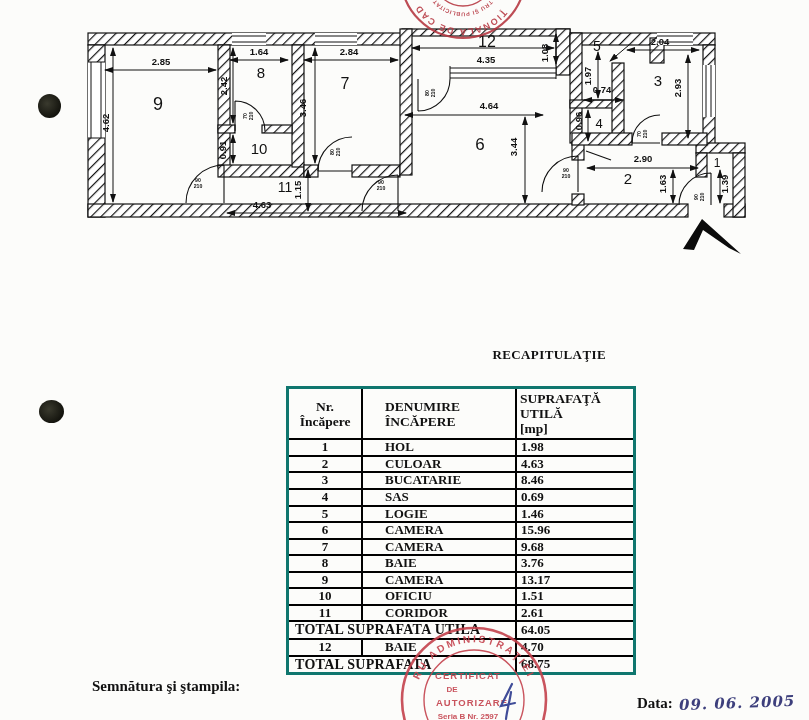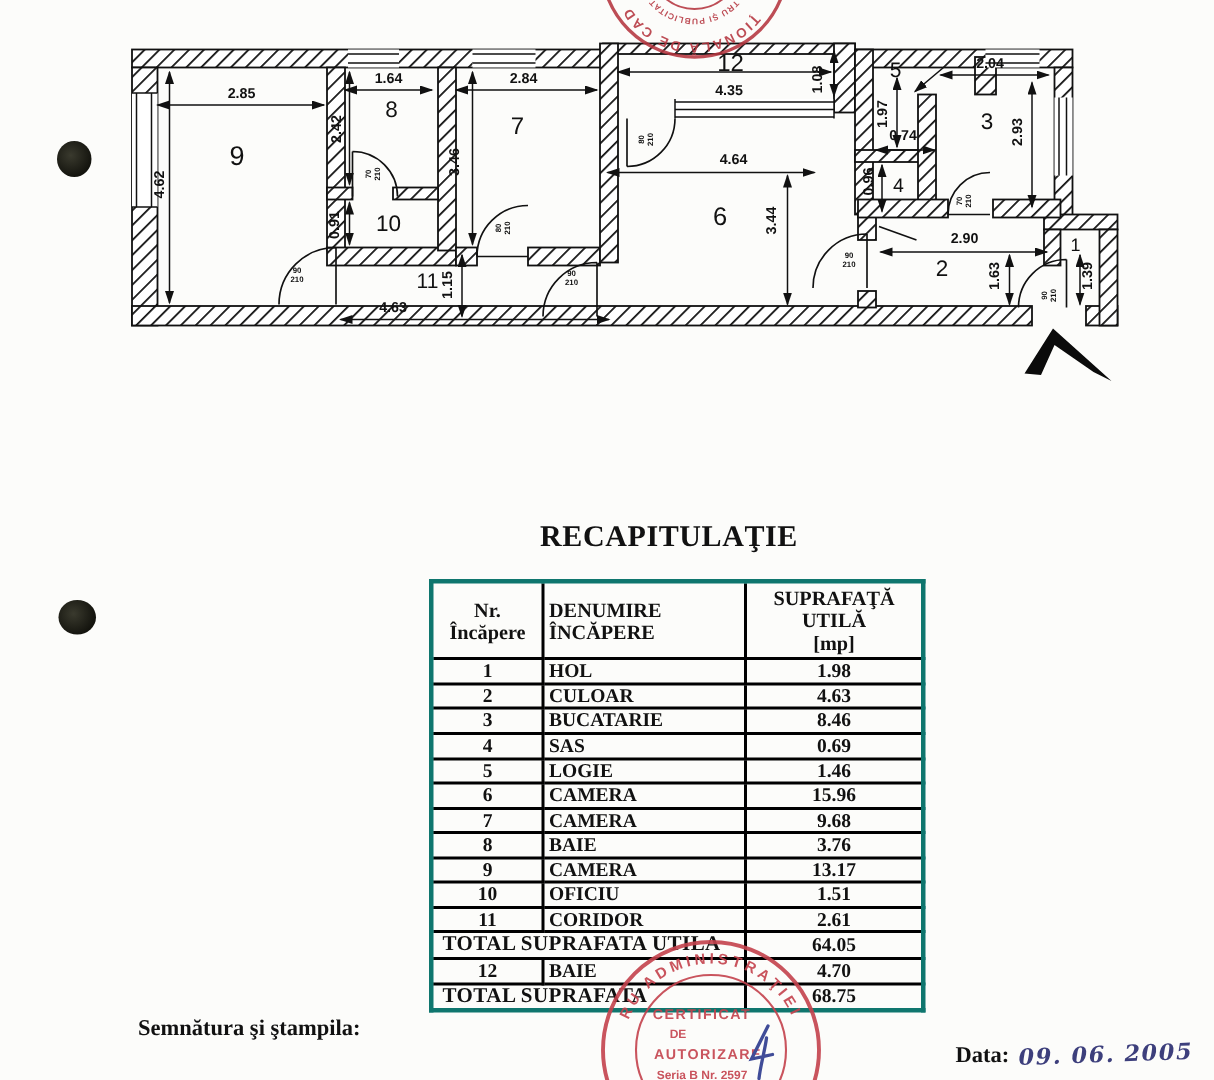--- a/index.html
+++ b/index.html
@@ -13,34 +13,34 @@
   .wall{fill:url(#hatch);stroke:#111;stroke-width:1.2;}
   .doorline{stroke:#111;stroke-width:1.1;fill:none;}
   .dimline{stroke:#111;stroke-width:1;}
   .winline{stroke:#111;stroke-width:1;}
   .room-num{font-family:"Liberation Sans",sans-serif;fill:#111;text-anchor:middle;}
   .dim{font-family:"Liberation Sans",sans-serif;font-weight:bold;font-size:9.5px;fill:#111;text-anchor:middle;}
   .doorlbl{font-family:"Liberation Sans",sans-serif;font-weight:bold;font-size:5.2px;fill:#111;text-anchor:middle;}
 
   #title{
     position:absolute;left:286px;top:347px;width:320px;z-index:2;
-    text-align:center;font-size:20px;font-weight:bold;letter-spacing:.4px;
+    text-align:right;font-size:13px;font-weight:bold;letter-spacing:.4px;
   }
   #recap-table{
     position:absolute;left:286px;top:386px;z-index:2;
     border-collapse:collapse;font-weight:bold;font-size:13px;
     border:3px solid #0f766e;
   }
   #recap-table th,#recap-table td{
     border:2px solid #000;padding:0 4px;line-height:1.12;
   }
   #recap-table th{white-space:pre-line;font-size:13.5px;padding:2px 3px;}
   #recap-table .c-nr{width:64px;text-align:center;}
-  #recap-table .c-name{width:126px;text-align:left;padding-left:3px;margin-left:39px;}
-  #recap-table .c-val{width:108px;text-align:center;}
+  #recap-table .c-name{width:126px;text-align:left;padding-left:22px;margin-left:39px;}
+  #recap-table .c-val{width:108px;text-align:left;}
   #recap-table td{height:13.4px;}
   #recap-table .total-lbl{text-align:left;padding-left:6px;font-size:14px;letter-spacing:.3px;}
   #footer{position:absolute;left:92px;top:678px;z-index:2;font-size:15px;font-weight:bold;}
   #footer .row{height:22px;}
   #exec-name{font-style:italic;margin-left:14px;}
   #date-block{position:absolute;left:637px;top:694px;z-index:2;font-size:15px;font-weight:bold;}
   #date-value{
     font-family:"DejaVu Serif",serif;font-style:italic;color:#3d3f7c;
     letter-spacing:1px;display:inline-block;transform:rotate(-2deg);margin-left:6px;
   }

